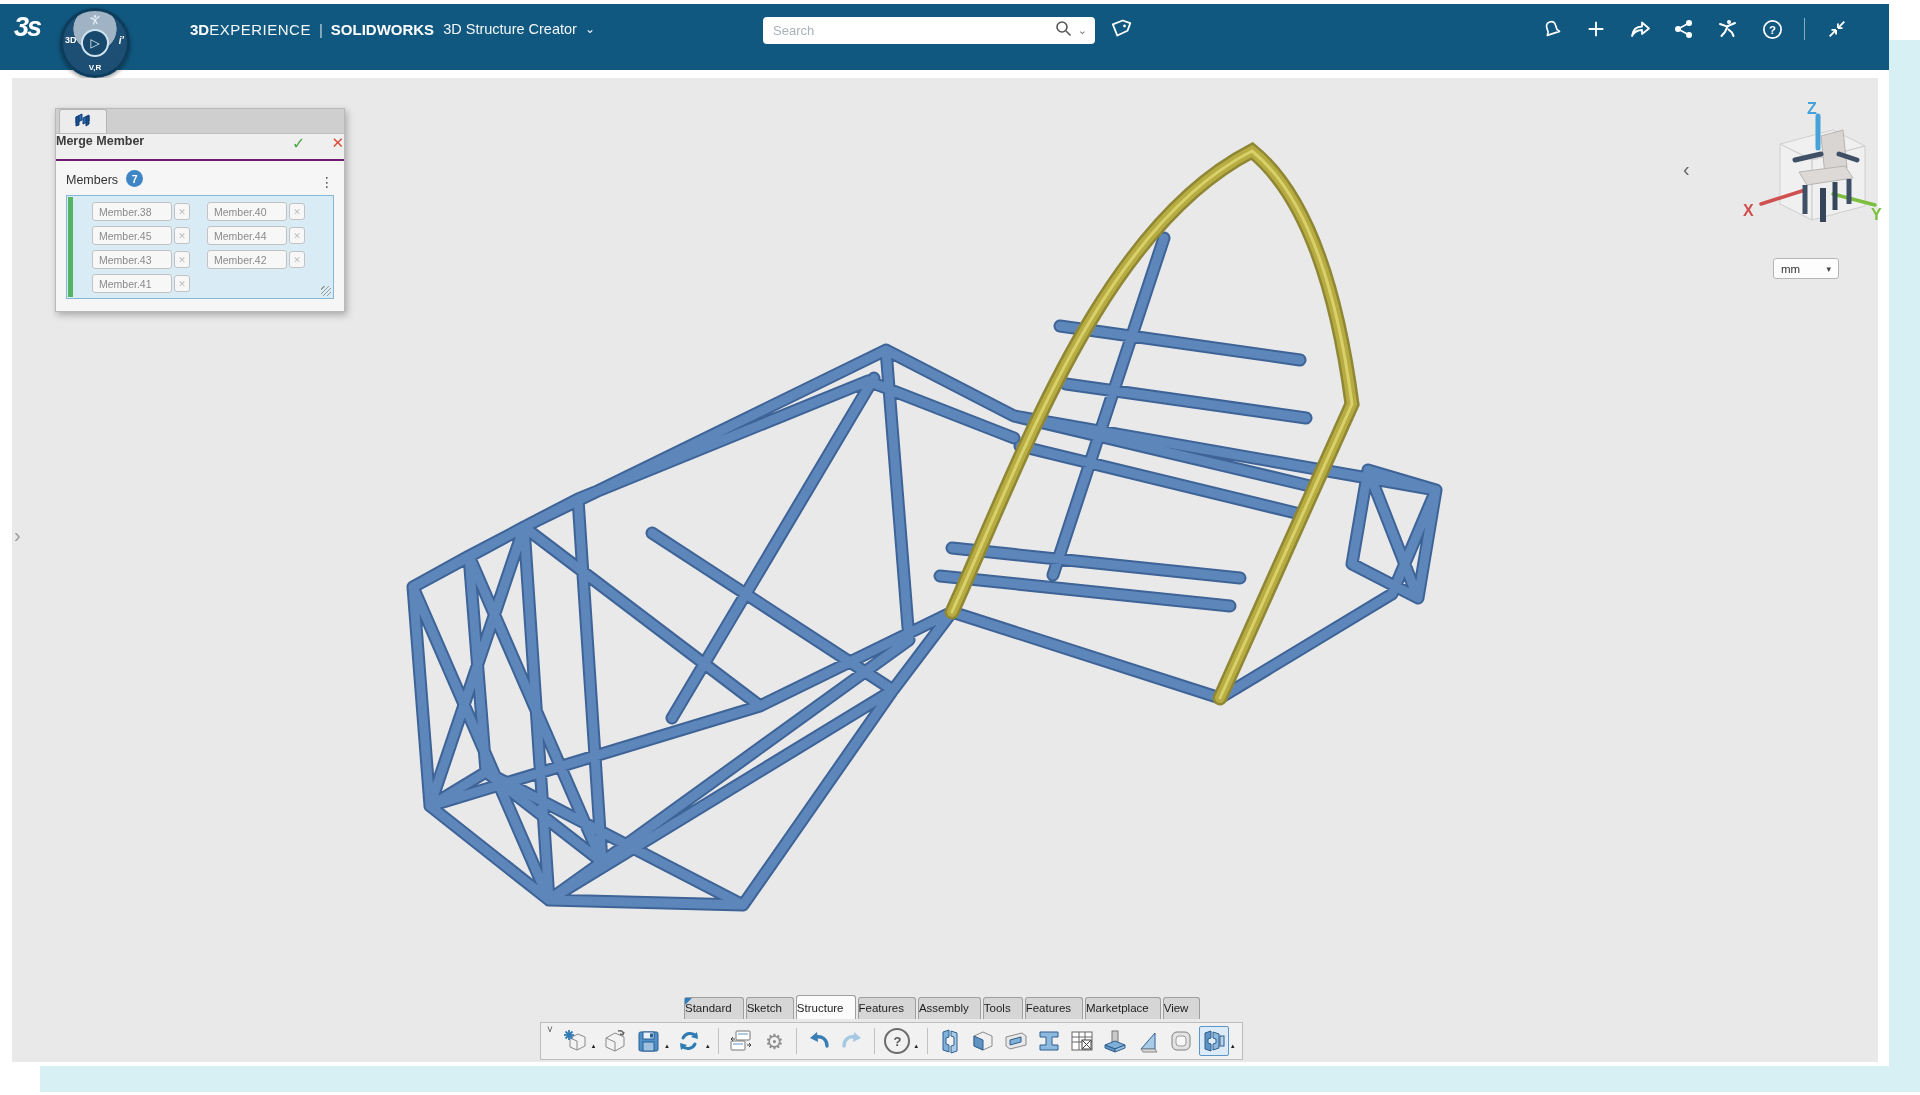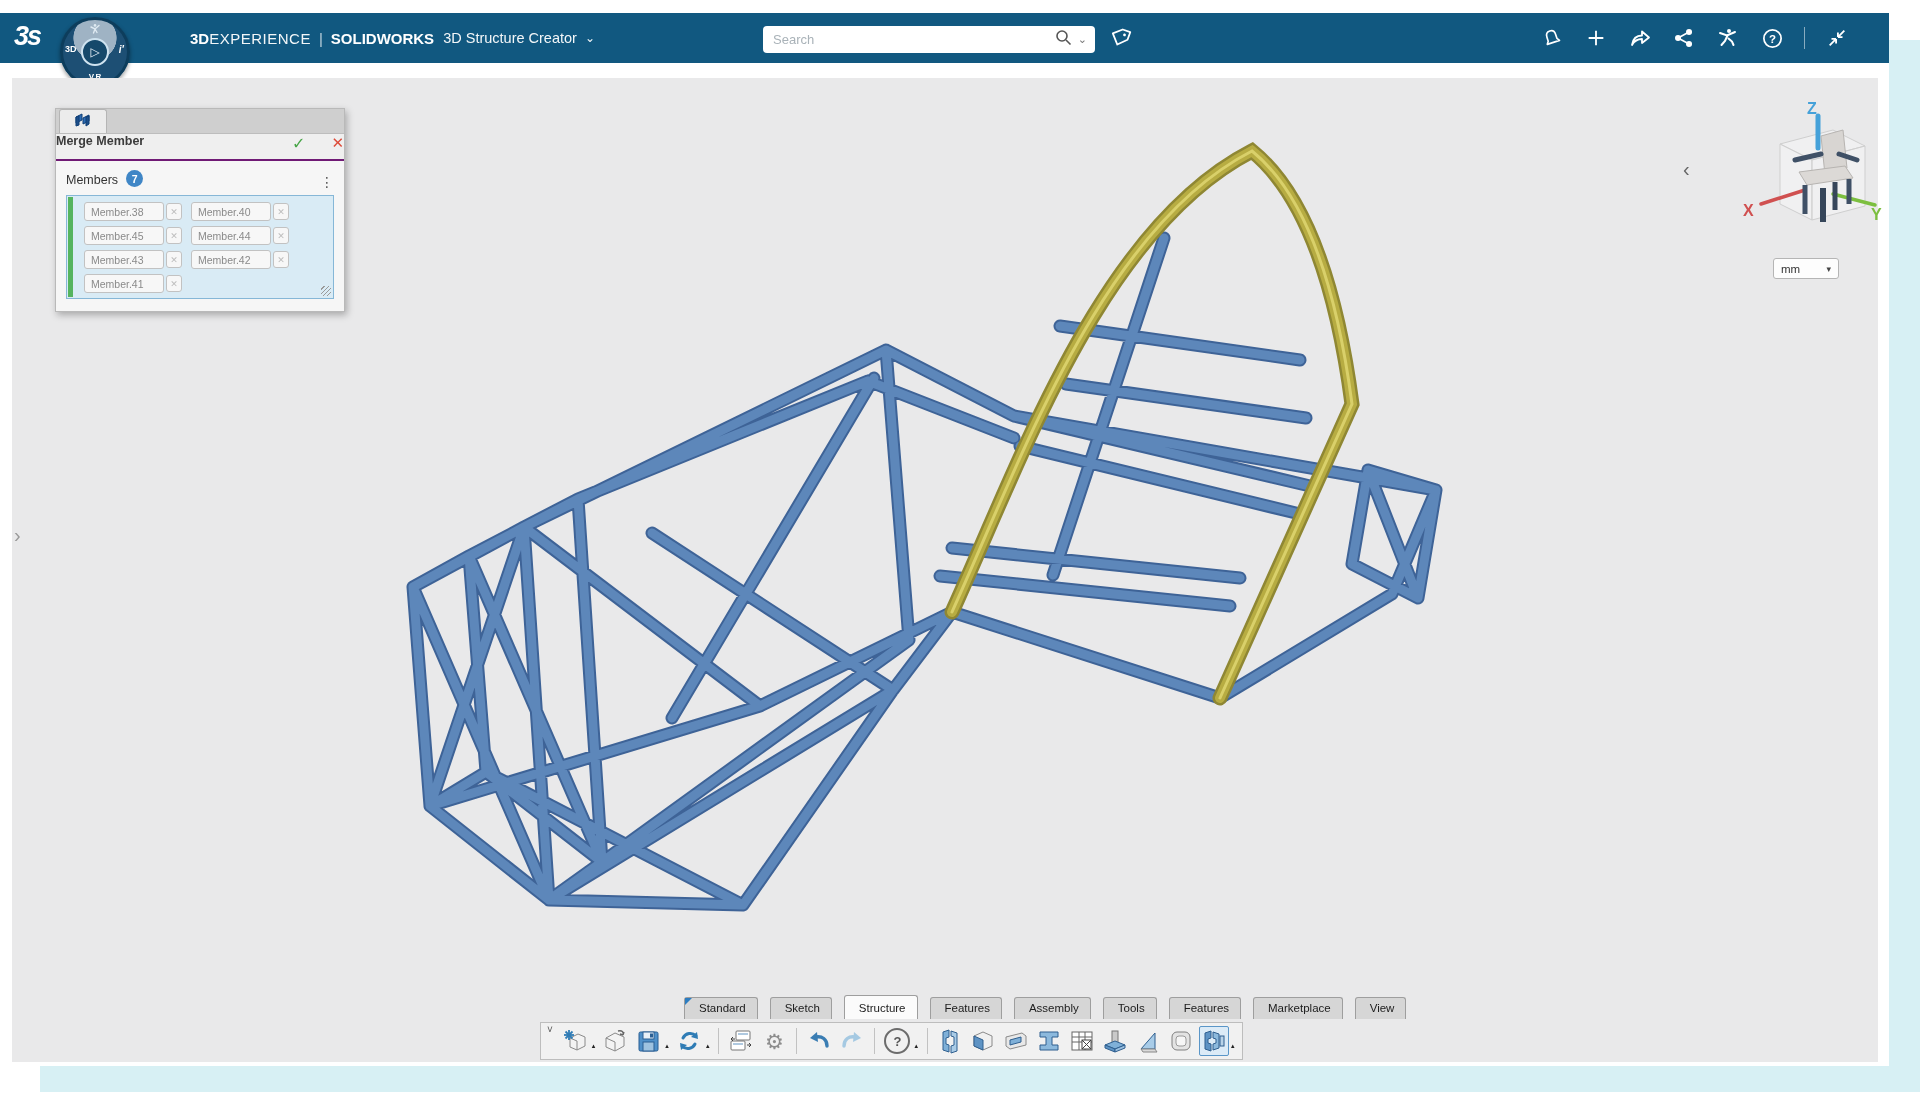--- a/index.html
+++ b/index.html
@@ -1,19 +1,19 @@
 <!DOCTYPE html>
 <html><head>
 <meta charset="utf-8">
 <style>
   html,body{margin:0;padding:0;width:1920px;height:1095px;overflow:hidden;background:#ffffff;
     font-family:"Liberation Sans","DejaVu Sans",sans-serif;}
 
   
-  .topbar{position:absolute;left:0;top:13px;width:1889px;height:50px;background:#115880;display:flex;align-items:center;}
+  .topbar{position:absolute;left:0;top:4px;width:1889px;height:66px;background:#115880;display:flex;align-items:center;}
   .logo-3ds{position:absolute;left:14px;top:8px;color:#fff;font-size:27px;font-weight:bold;font-style:italic;letter-spacing:-2px;}
   .compass{position:absolute;left:60px;top:4px;width:64px;height:64px;border-radius:50%;
     background:radial-gradient(circle at 50% 28%,#9fb3c4 0 38%,#1d4f74 39% 100%);
     border:3px solid #0d3d5c;box-shadow:0 2px 4px rgba(0,0,0,.4);color:#fff;}
   .compass .c-center{position:absolute;left:50%;top:50%;transform:translate(-50%,-50%);
     width:24px;height:24px;border-radius:50%;border:2px solid #cfe3f0;display:flex;align-items:center;justify-content:center;
     font-size:12px;color:#eaf3fa;background:#16496b;}
   .compass .c-top{position:absolute;left:50%;top:3px;transform:translateX(-50%);font-size:10px;}
   .compass .c-left{position:absolute;left:2px;top:24px;font-size:9px;font-weight:bold;}
   .compass .c-right{position:absolute;right:3px;top:24px;font-size:10px;font-style:italic;font-weight:bold;}
@@ -57,21 +57,21 @@
   .dlg-header .cancel{color:#dd4b39;font-size:15px;font-weight:bold;cursor:pointer;}
   .dlg-body{padding:9px 10px 12px 10px;}
   .members-row{display:flex;align-items:flex-end;}
   .members-row .lbl{font-size:12.5px;color:#333;}
   .badge{width:17px;height:17px;border-radius:50%;background:#3f86c6;color:#fff;font-size:10.5px;font-weight:bold;
     display:flex;align-items:center;justify-content:center;margin-left:8px;}
   .members-row .menu{margin-left:auto;color:#555;font-size:14px;letter-spacing:0;cursor:pointer;line-height:10px;}
   .chiplist{position:relative;margin-top:8px;height:104px;background:#d9ebf5;border:1px solid #86b7d7;box-sizing:border-box;}
   .chiplist .greenbar{position:absolute;left:1px;top:1px;bottom:1px;width:5px;background:#55b45f;}
   .chips{padding:6px 4px 4px 13px;display:flex;flex-wrap:wrap;}
-  .chip{display:flex;align-items:center;margin:0 5px 5px 4px;border-radius:7px;}
+  .chip{display:flex;align-items:center;margin:0 5px 5px 12px;border-radius:7px;}
   .chip .cap{height:17px;background:#f7f7f7;border:1px solid #c2c2c2;border-radius:3px;padding:0 6px;
     font-size:10.5px;color:#8a8a8a;display:flex;align-items:center;min-width:66px;}
   .chip .x{height:17px;width:16px;background:#f7f7f7;border:1px solid #c2c2c2;border-radius:3px;margin-left:2px;
     font-size:9px;color:#bdbdbd;display:flex;align-items:center;justify-content:center;cursor:pointer;box-sizing:border-box;}
   .resize-handle{position:absolute;right:2px;bottom:2px;width:10px;height:10px;
     background:repeating-linear-gradient(135deg,transparent 0 2px,#9a9a9a 2px 3px);}
 
   
   .triad-collapse{position:absolute;left:1671px;top:80px;color:#666;font-size:20px;cursor:pointer;}
   .triad{position:absolute;left:1723px;top:24px;width:160px;height:140px;cursor:pointer;}
@@ -79,22 +79,22 @@
   .axis-z{left:72px;top:-2px;color:#45a1d9;}
   .axis-x{left:8px;top:100px;color:#d05050;}
   .axis-y{left:136px;top:104px;color:#7cbf3f;}
   .units{position:absolute;left:1761px;top:180px;width:66px;height:21px;background:#fdfdfd;border:1px solid #b5b5b5;
     border-radius:3px;display:flex;align-items:center;padding:0 7px;box-sizing:border-box;cursor:pointer;}
   .units .u{flex:1;font-size:11.5px;color:#333;}
   .units .uc{font-size:9px;color:#444;}
 
   
   .ribbon-tabs{position:absolute;left:672px;top:917px;display:flex;align-items:flex-end;}
-  .rtab{position:relative;padding:4px 11px 5px 14px;font-size:11.5px;color:#1c1c1c;background:#d6d6d6;
-    border:1px solid #9e9e9e;border-bottom:none;border-radius:3px 3px 0 0;margin-right:12px;cursor:pointer;white-space:nowrap;}
+  .rtab{position:relative;padding:4px 11px 5px 0;font-size:11.5px;color:#1c1c1c;background:#d6d6d6;
+    border:1px solid #9e9e9e;border-bottom:none;border-radius:3px 3px 0 0;margin-right:2px;cursor:pointer;white-space:nowrap;}
   .rtab.active{background:#fbfbfb;padding-top:6px;z-index:2;}
   .corner-tri{position:absolute;left:0;top:0;width:0;height:0;border-top:7px solid #2d7dc1;border-right:7px solid transparent;}
   .toolbar{position:absolute;left:528px;top:944px;height:36px;background:#f1f1f1;border:1px solid #bdbdbd;
     display:flex;align-items:center;padding:0 6px;gap:3px;}
   .tb-collapse{align-self:flex-start;font-size:10px;color:#555;margin:1px 4px 0 0;cursor:pointer;}
   .tool{width:30px;height:30px;display:flex;align-items:center;justify-content:center;cursor:pointer;border-radius:2px;}
   .tool.selected{border:1px solid #5a96c8;background:#dcebf7;box-sizing:border-box;}
   .fly{font-size:7px;color:#222;margin:10px 2px 0 -1px;}
   .tdiv{width:1px;height:26px;background:#c2c2c2;margin:0 4px;}
   .gear-glyph{font-size:21px;color:#8d8d8d;line-height:1;}

